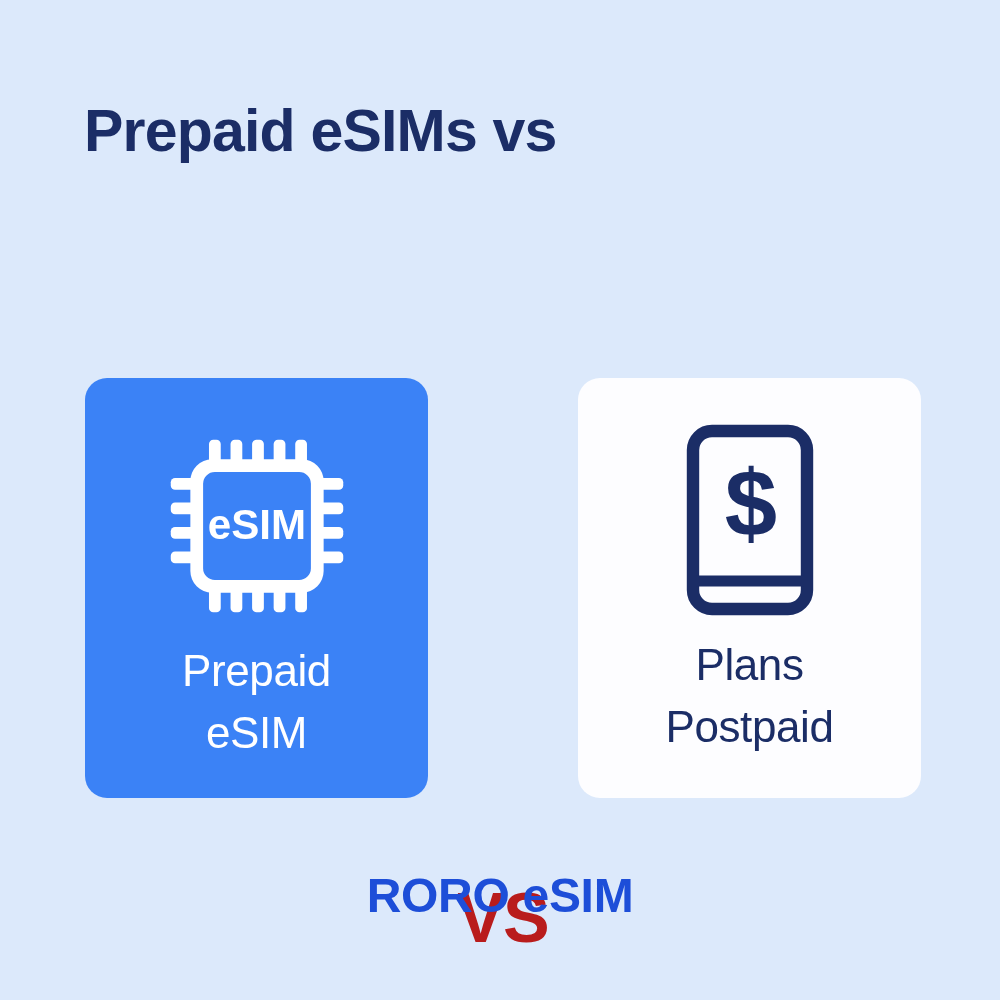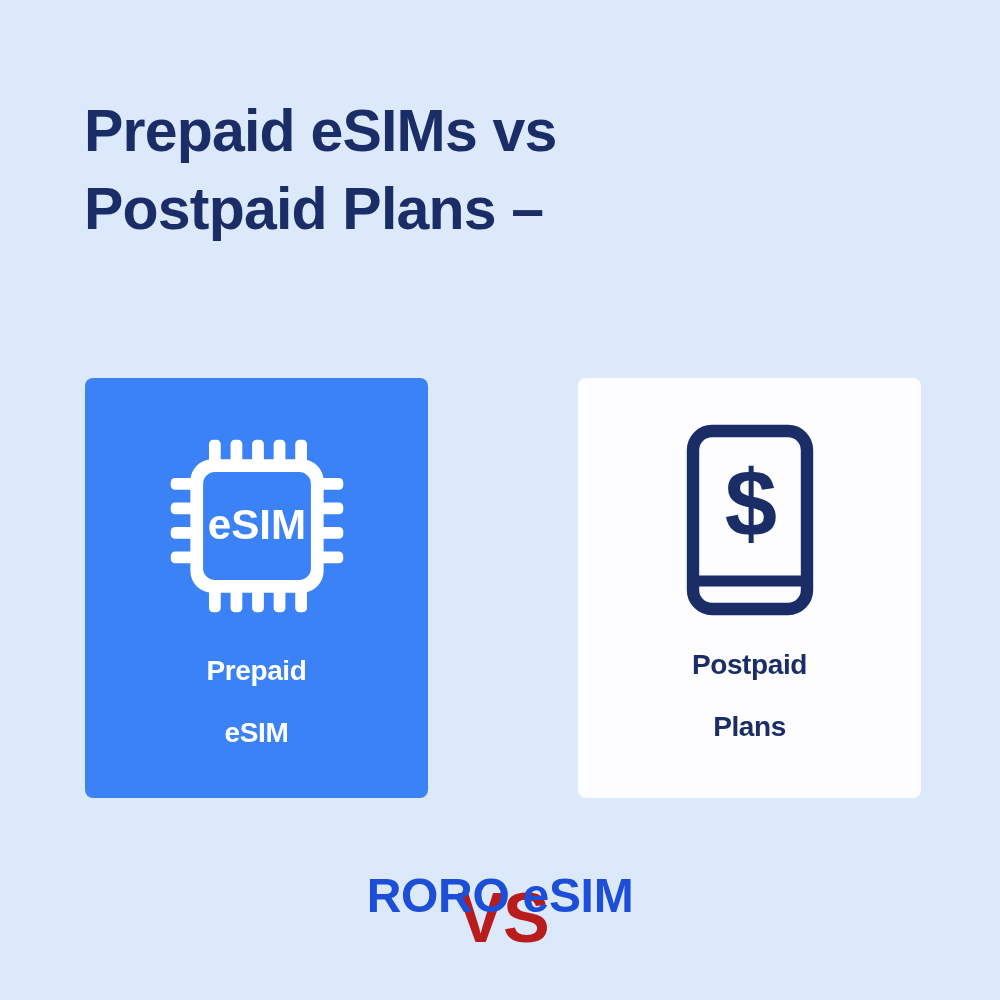--- a/index.html
+++ b/index.html
@@ -47,21 +47,21 @@
     top: 378px;
     width: 1000px;
     height: 420px;
   }
 
   .compare-card {
     position: absolute;
     top: 0;
     width: 343px;
     height: 420px;
-    border-radius: 8px;
+    border-radius: 22px;
     box-sizing: border-box;
     display: flex;
     flex-direction: column;
     align-items: center;
     justify-content: flex-start;
   }
 
   #card-prepaid {
     left: 85px;
     background: #3b82f6;
@@ -79,22 +79,22 @@
     justify-content: center;
   }
   #card-postpaid .card-icon-wrap {
     margin-top: 42px;
   }
 
   .card-label {
     margin-top: 14px;
     text-align: center;
     font-family: "Liberation Sans", sans-serif;
-    font-size: 28px;
-    font-weight: bold;
+    font-size: 44px;
+    font-weight: normal;
     line-height: 62px;
     letter-spacing: -0.4px;
   }
   #card-prepaid .card-label { color: #ffffff; }
   #card-postpaid .card-label { color: #1b2d66; }
 
   
   #vs-badge {
     position: absolute;
     left: 428px;
@@ -126,21 +126,20 @@
 
   svg { display: block; }
 </style>
 </head>
 <body>
 
 <div id="poster">
 
   <div id="headline">
     <span class="headline-line">Prepaid eSIMs vs</span>
-    <span class="headline-line">Postpaid Plans –</span>
   </div>
 
   <div id="compare-row">
 
     <div class="compare-card" id="card-prepaid">
 
       <div class="card-icon-wrap">
         <span>
           <svg width="196" height="196" viewBox="0 0 100 100" aria-hidden="true">
             <g fill="#ffffff">
@@ -192,22 +191,22 @@
             <rect x="4.5" y="4.5" width="57" height="89" rx="9.5" ry="9.5" fill="none" stroke="#1b2d66" stroke-width="6.2"></rect>
 
             <line x1="6" y1="79.5" x2="60" y2="79.5" stroke="#1b2d66" stroke-width="5.4"></line>
 
             <text x="33.5" y="57" text-anchor="middle" font-family="Liberation Sans, sans-serif" font-size="47" font-weight="bold" fill="#1b2d66">$</text>
           </svg>
         </span>
       </div>
 
       <div class="card-label">
+        <div>Plans</div>
         <div>Postpaid</div>
-        <div>Plans</div>
       </div>
     </div>
 
   </div>
 
   <div id="brand">RORO eSIM</div>
 
 </div>
 
 </body></html>

